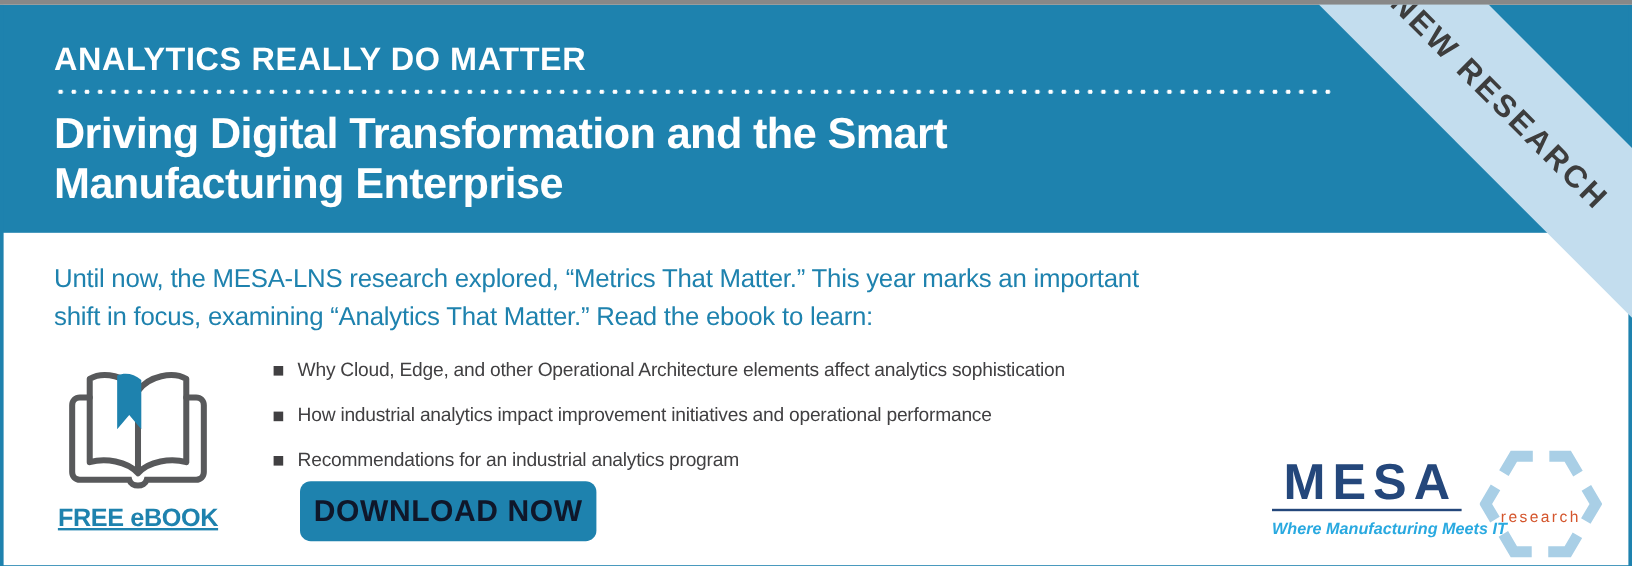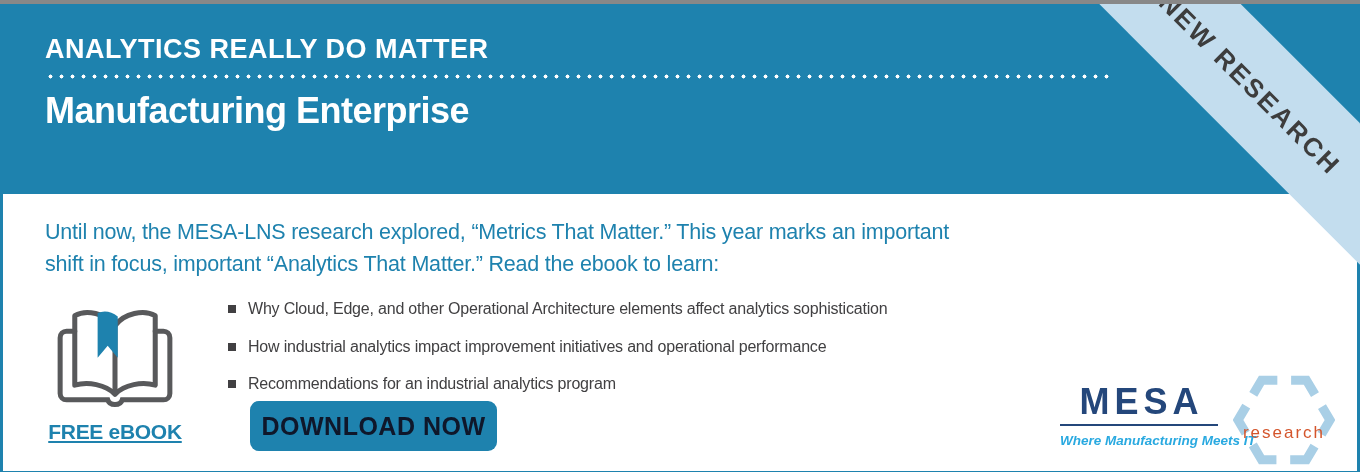--- a/index.html
+++ b/index.html
@@ -44,50 +44,51 @@
   .bullet-item{display:flex;align-items:flex-start;color:var(--text_dark);font-size:16px;line-height:28px;margin-bottom:9.5px;letter-spacing:-.2px;white-space:nowrap;}
   .bullet-square{flex:0 0 auto;width:8px;height:8px;background:var(--text_dark);margin:10px 12px 0 0;}
 
   
   .download-btn{position:absolute;left:250px;top:397px;width:247px;height:50px;background:var(--header_bg);
     border:none;border-radius:9px;color:#0f172a;font-family:"Liberation Sans",sans-serif;
     font-size:25px;font-weight:bold;letter-spacing:.5px;display:flex;align-items:center;justify-content:center;cursor:pointer;z-index:3;}
 
   
   .mesa-logo{position:absolute;left:1060px;top:378px;width:158px;z-index:3;}
-  .mesa-name{display:block;text-align:center;color:var(--mesa-navy,#24477b);color:var(--mesa_navy);font-size:36px;font-weight:bold;letter-spacing:.14em;line-height:40px;margin-right:-.14em;}
+  .mesa-name{display:block;text-align:center;color:var(--mesa-navy,#24477b);color:var(--mesa_navy);font-size:42px;font-weight:bold;letter-spacing:.14em;line-height:40px;margin-right:-.14em;}
   .mesa-sub{display:block;text-align:center;color:var(--mesa_navy);font-size:13.5px;font-weight:bold;letter-spacing:2.6px;line-height:16px;margin-right:-2.6px;}
   .mesa-rule{height:2px;background:var(--mesa_navy);margin-top:2px;}
   .mesa-tagline{display:block;margin-top:7px;color:var(--mesa_lightblue);font-size:13.5px;font-weight:bold;font-style:italic;white-space:nowrap;text-align:center;}
 
   
   .lns-logo{position:absolute;left:1233px;top:370px;width:102px;height:92px;z-index:3;}
   .lns-text{position:absolute;left:0;right:0;top:18px;text-align:center;color:var(--lns_orange);font-size:29px;font-weight:bold;line-height:30px;letter-spacing:1px;}
-  .lns-sub{position:absolute;left:0;right:0;top:49px;text-align:center;color:var(--lns_orange);font-size:17px;letter-spacing:2px;}
+  .lns-sub{position:absolute;left:0;right:0;top:49px;text-align:center;color:var(--lns_orange);font-size:13px;letter-spacing:2px;}
 </style>
 </head>
 <body>
 
 <div class="banner">
 
   <div class="header">
     <div class="eyebrow">ANALYTICS REALLY DO MATTER</div>
     <div class="dotted-rule"></div>
     <div class="main-title">
+      <div>Driving Digital Transformation and the Smart</div>
       <div>Manufacturing Enterprise</div>
     </div>
   </div>
 
   <div class="ribbon">
     <span class="ribbon-label">NEW RESEARCH</span>
   </div>
 
   <div class="intro">
     <div>Until now, the MESA-LNS research explored, “Metrics That Matter.” This year marks an important</div>
-    <div>shift in focus, important “Analytics That Matter.” Read the ebook to learn:</div>
+    <div>shift in focus, examining “Analytics That Matter.” Read the ebook to learn:</div>
   </div>
 
   <div class="ebook-block">
     <svg class="book-icon" width="128" height="122" viewBox="0 0 140 132">
       <path d="M70,34 C60,20 38,16 26,23 L26,99 C40,95 60,98 70,109 C80,98 100,95 114,99 L114,23 C102,16 80,20 70,34 Z" fill="#fff" stroke="var(--icon_gray)" stroke-width="5.5" stroke-linejoin="round"></path>
       <path d="M70,34 L70,109" fill="none" stroke="var(--icon_gray)" stroke-width="5.5"></path>
       <path d="M26,40 H17 c-4,0 -7,3 -7,7 v61 c0,4 3,7 7,7 h45 c2,7 14,7 16,0 h45 c4,0 7,-3 7,-7 V47 c0,-4 -3,-7 -7,-7 h-9" fill="none" stroke="var(--icon_gray)" stroke-width="5.5" stroke-linecap="round"></path>
       <path d="M51,20 L51,69 L62,56 L73,69 L73,24 C66,18 58,17 51,20 Z" fill="var(--text_teal)"></path>
     </svg>
     <a class="free-ebook-link">FREE eBOOK</a>

